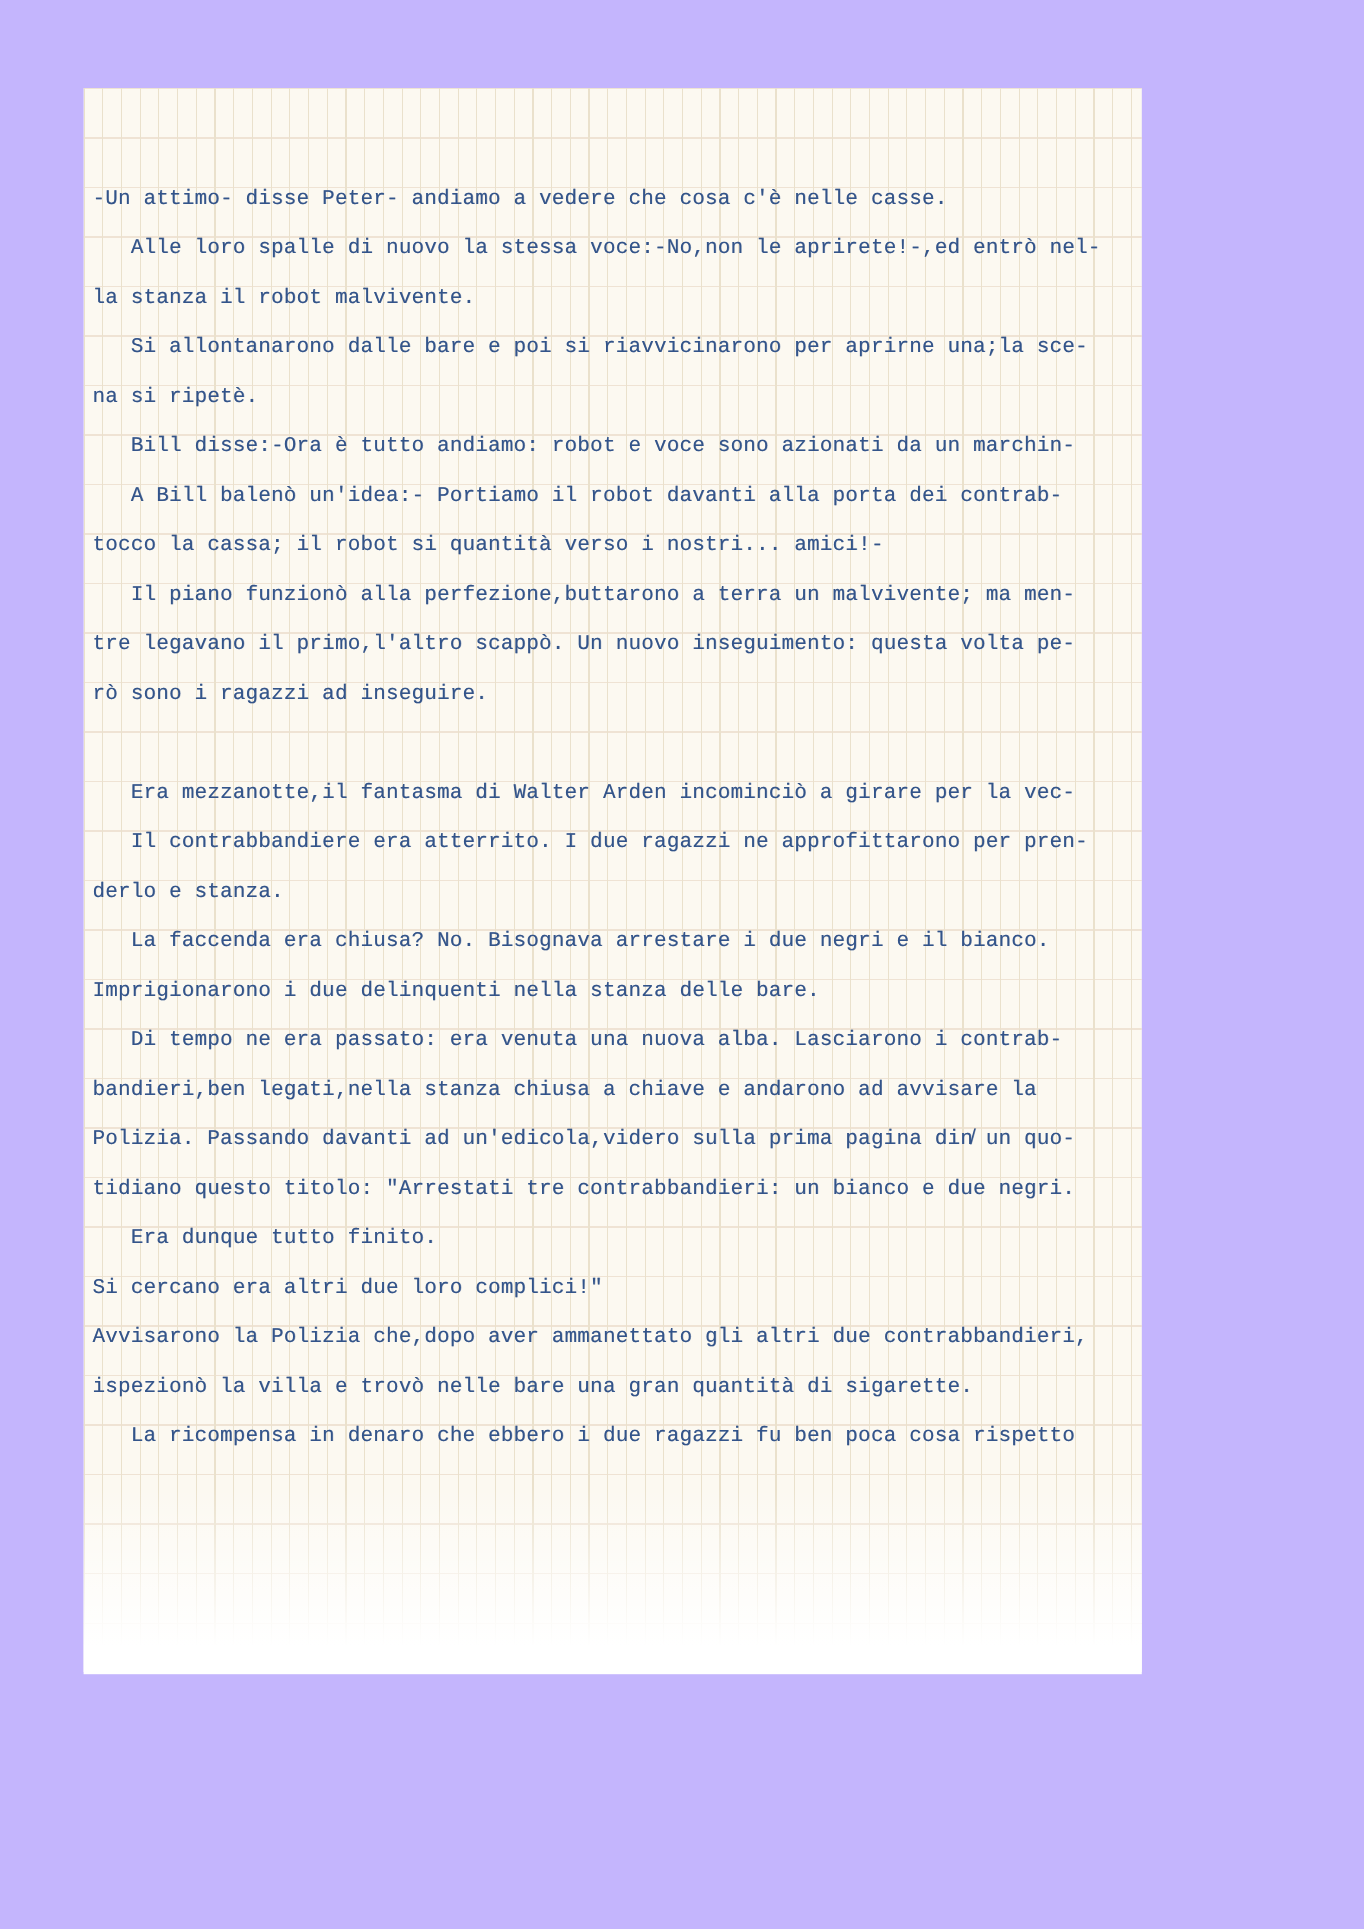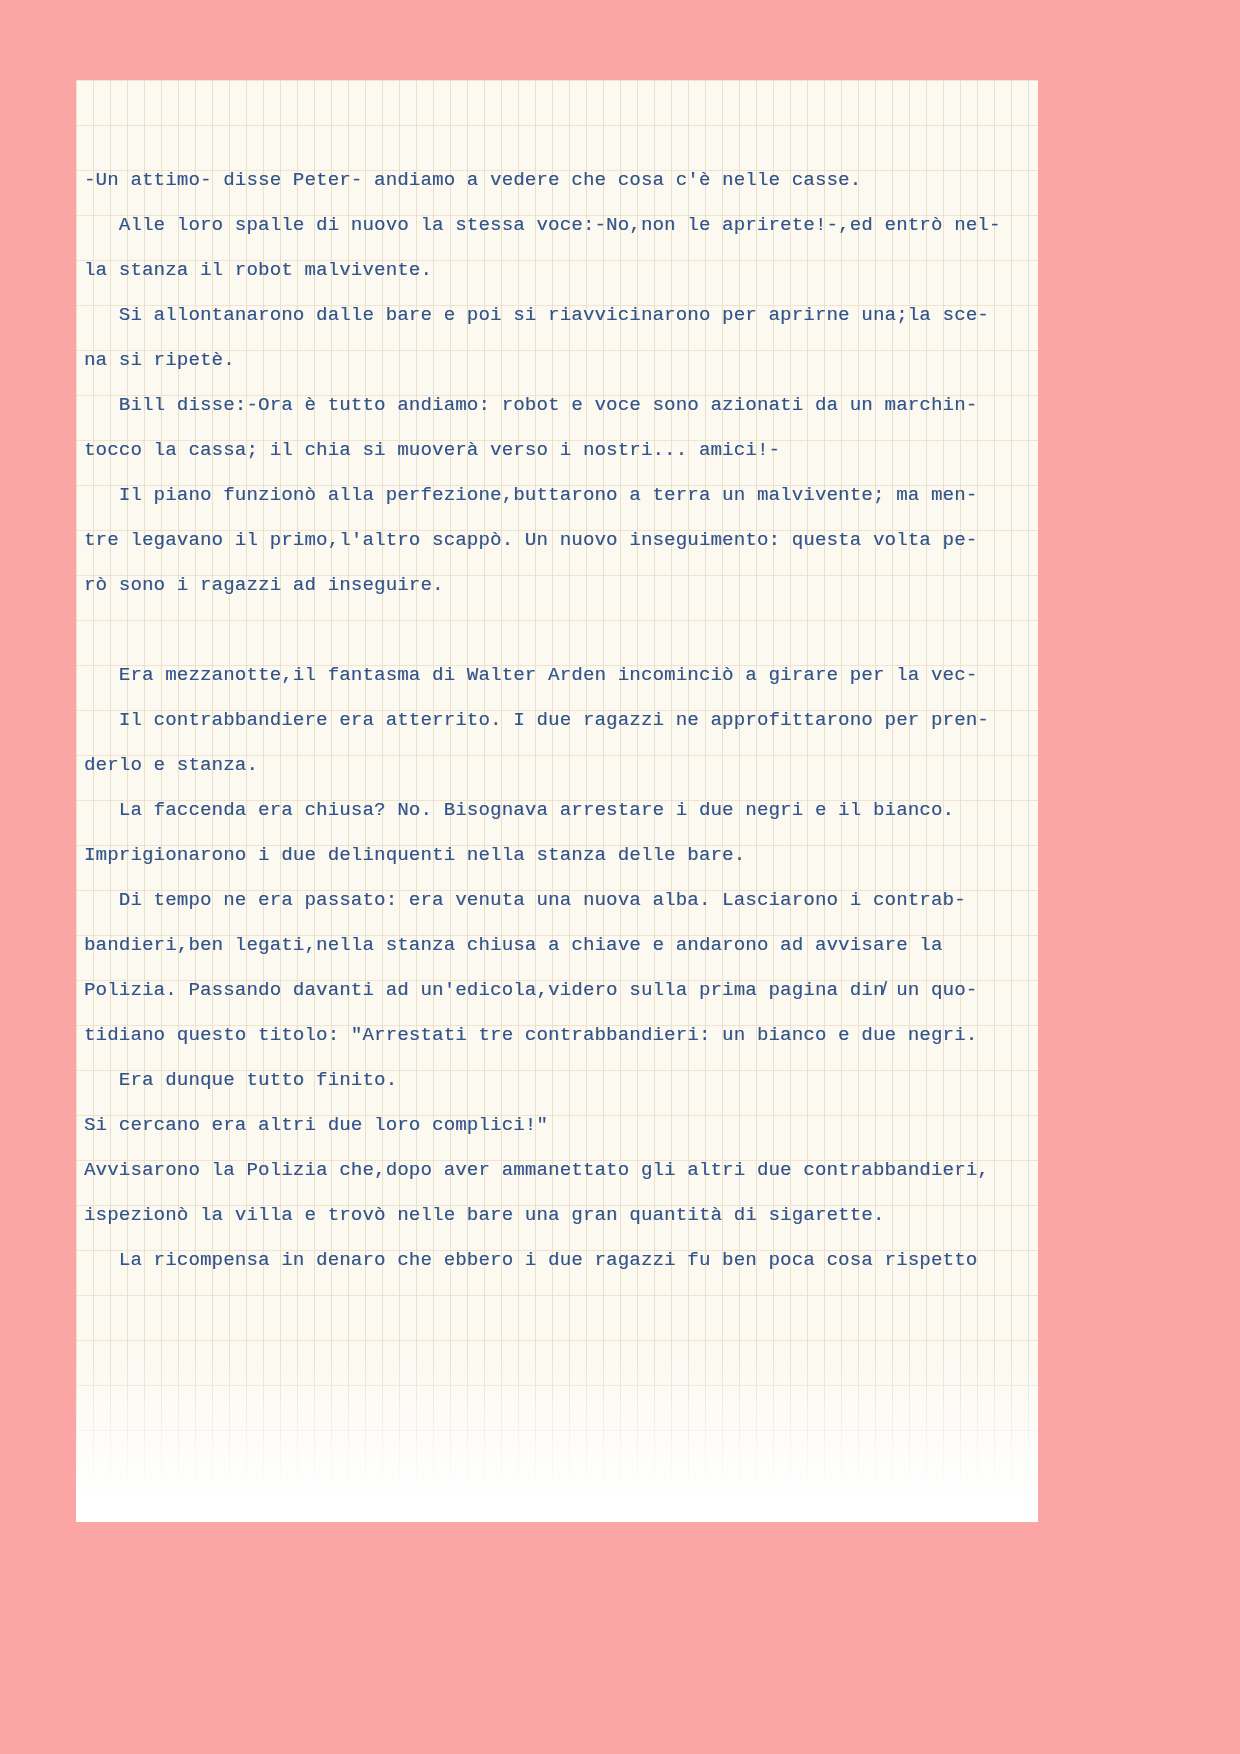--- a/index.html
+++ b/index.html
@@ -5,21 +5,21 @@
   html, body {
     margin: 0;
     padding: 0;
     background: #ffffff;
     font-family: "Liberation Mono", "DejaVu Sans Mono", monospace;
   }
   .page {
     position: relative;
     width: 1240px;
     height: 1754px;
-    background: #fca5a5;
+    background: #c4b5fd;
     overflow: hidden;
   }
   
   .sheet {
     position: absolute;
     left: 76px;
     top: 80px;
     width: 962px;
     height: 1440px;
     background: var(--paper, #fcf9f1);
@@ -70,21 +70,22 @@
     <div class="grid"></div>
     <div class="fade"></div>
   </div>
   <div class="typed-text">
       <div class="typed-line">-Un attimo- disse Peter- andiamo a vedere che cosa c'è nelle casse.</div>
       <div class="typed-line">   Alle loro spalle di nuovo la stessa voce:-No,non le aprirete!-,ed entrò nel-</div>
       <div class="typed-line">la stanza il robot malvivente.</div>
       <div class="typed-line">   Si allontanarono dalle bare e poi si riavvicinarono per aprirne una;la sce-</div>
       <div class="typed-line">na si ripetè.</div>
       <div class="typed-line">   Bill disse:-Ora è tutto andiamo: robot e voce sono azionati da un marchin-</div>
-      <div class="typed-line">tocco la cassa; il chia si muoverà verso i nostri... amici!-</div>
+      <div class="typed-line">   A Bill balenò un'idea:- Portiamo il robot davanti alla porta dei contrab-</div>
+      <div class="typed-line">tocco la cassa; il robot si quantità verso i nostri... amici!-</div>
       <div class="typed-line">   Il piano funzionò alla perfezione,buttarono a terra un malvivente; ma men-</div>
       <div class="typed-line">tre legavano il primo,l'altro scappò. Un nuovo inseguimento: questa volta pe-</div>
       <div class="typed-line">rò sono i ragazzi ad inseguire.</div>
       <div class="typed-line"></div>
       <div class="typed-line">   Era mezzanotte,il fantasma di Walter Arden incominciò a girare per la vec-</div>
       <div class="typed-line">   Il contrabbandiere era atterrito. I due ragazzi ne approfittarono per pren-</div>
       <div class="typed-line">derlo e stanza.</div>
       <div class="typed-line">   La faccenda era chiusa? No. Bisognava arrestare i due negri e il bianco.</div>
       <div class="typed-line">Imprigionarono i due delinquenti nella stanza delle bare.</div>
       <div class="typed-line">   Di tempo ne era passato: era venuta una nuova alba. Lasciarono i contrab-</div>

